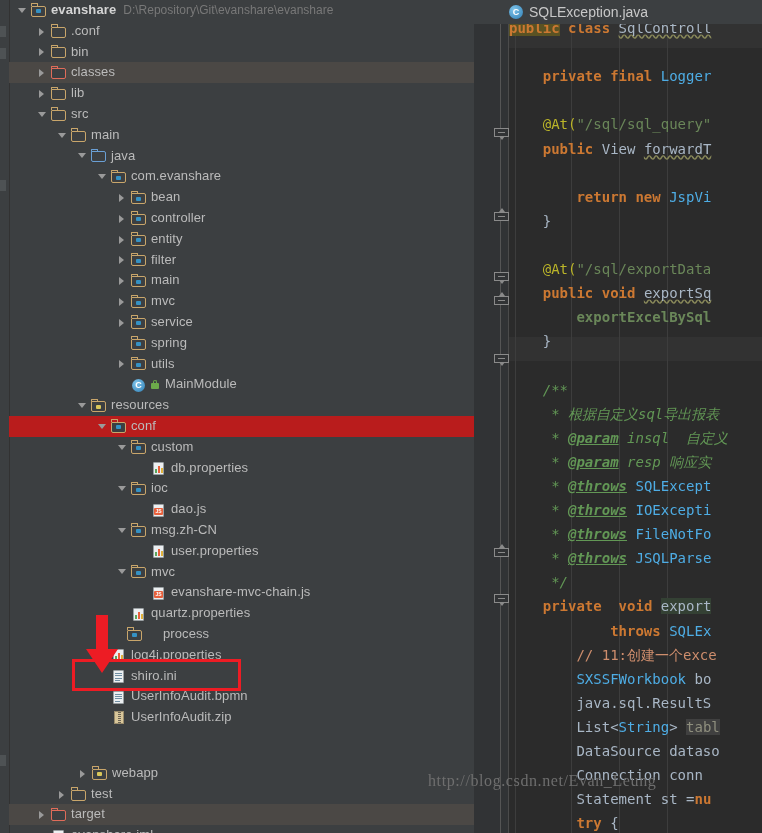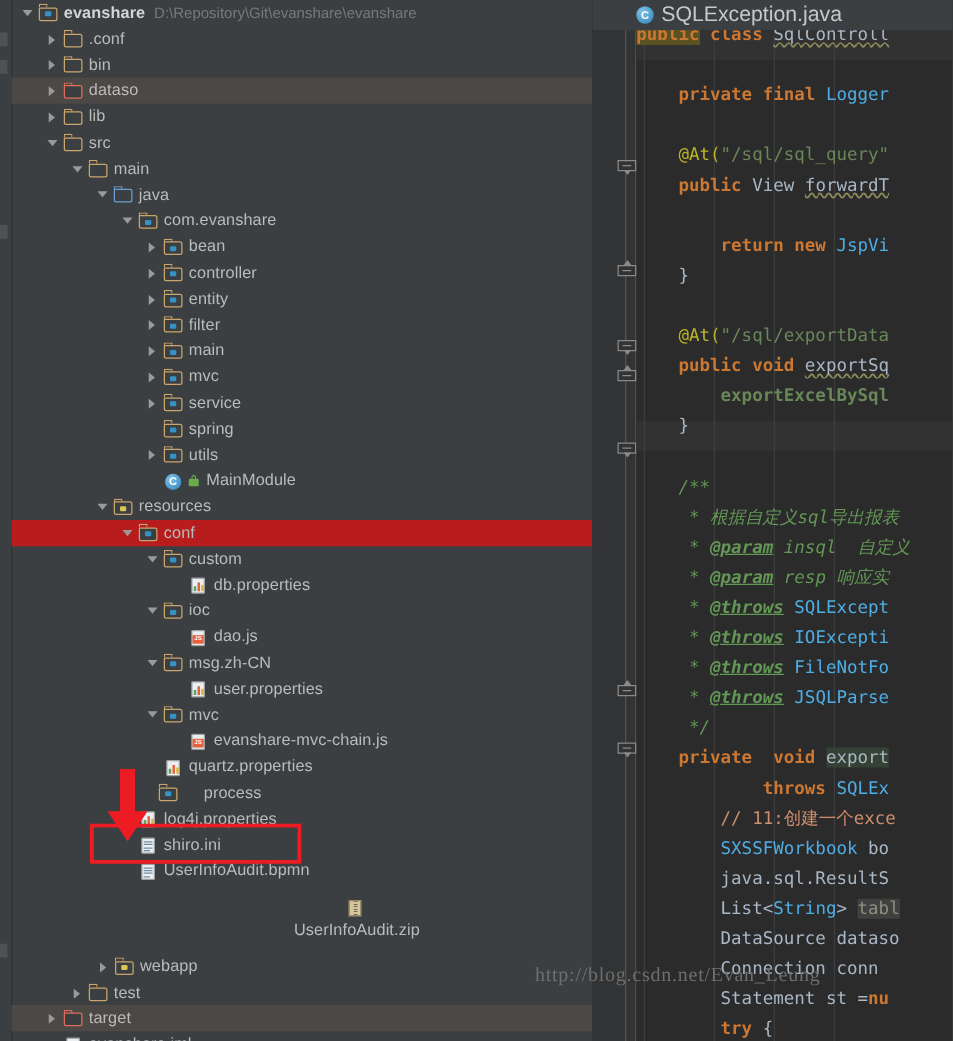--- a/index.html
+++ b/index.html
@@ -87,21 +87,21 @@
   #tab-active{
     position:absolute;left:27px;top:0;height:24px;
     display:flex;align-items:center;padding:0 8px;
     background:#3c3f41;
   }
   #tab-active .tico{
     width:14px;height:14px;margin-right:6px;border-radius:50%;
     background:radial-gradient(circle at 35% 32%,#7fc4ea,#2f7fb5);
     color:#fff;font-size:9px;font-weight:bold;line-height:14px;text-align:center;
   }
-  #tab-active .tlbl{font-size:17px;color:#c8c8c8;}
+  #tab-active .tlbl{font-size:14px;color:#c8c8c8;}
   #gutter{
     position:absolute;left:0;top:24px;width:34px;height:809px;
     background:#313335;border-right:1px solid #4b4b4b;
   }
   #fold-line{position:absolute;left:26px;top:0;width:1px;height:809px;background:#555;}
   .fold{position:absolute;left:20px;width:15px;height:11px;}
   .fold .box{position:absolute;left:0;top:0;width:15px;height:9px;border:1px solid #8a8a8a;box-sizing:border-box;background:#313335;}
   .fold .box:after{content:"";position:absolute;left:3px;top:3px;width:7px;height:1px;background:#8a8a8a;}
   .fold.open .tip{position:absolute;left:4.5px;top:8px;border-left:3px solid transparent;border-right:3px solid transparent;border-top:4px solid #8a8a8a;}
   .fold.close .tip{position:absolute;left:4.5px;top:-4px;border-left:3px solid transparent;border-right:3px solid transparent;border-bottom:4px solid #8a8a8a;}
@@ -179,21 +179,21 @@
             <span class="f-body"></span>
           </span>
           <span class="lbl">bin</span>
         </div>
         <div class="row hov" style="padding-left: 28px;">
           <span class="arrow right"></span>
           <span class="ico excluded">
             <span class="f-tab"></span>
             <span class="f-body"></span>
           </span>
-          <span class="lbl">dataso</span>
+          <span class="lbl">classes</span>
         </div>
         <div class="row" style="padding-left: 28px;">
           <span class="arrow right"></span>
           <span class="ico">
             <span class="f-tab"></span>
             <span class="f-body"></span>
           </span>
           <span class="lbl">lib</span>
         </div>
         <div class="row" style="padding-left: 28px;">
@@ -469,21 +469,21 @@
             <span class="file-sheet"></span>
             <span class="file-lines">
               <i></i>
               <i></i>
               <i></i>
               <i style="width:5px"></i>
             </span>
           </span>
           <span class="lbl">UserInfoAudit.bpmn</span>
         </div>
-        <div class="row" style="padding-left: 88px; flex-direction: column;">
+        <div class="row" style="padding-left: 88px;">
           <span class="arrow"></span>
           <span class="ico">
             <span class="zip-ico"></span>
           </span>
           <span class="lbl">UserInfoAudit.zip</span>
         </div>
         <div class="row" style="padding-left: 69px; margin-top: 35px;">
           <span class="arrow right"></span>
           <span class="ico res">
             <span class="f-tab"></span>

